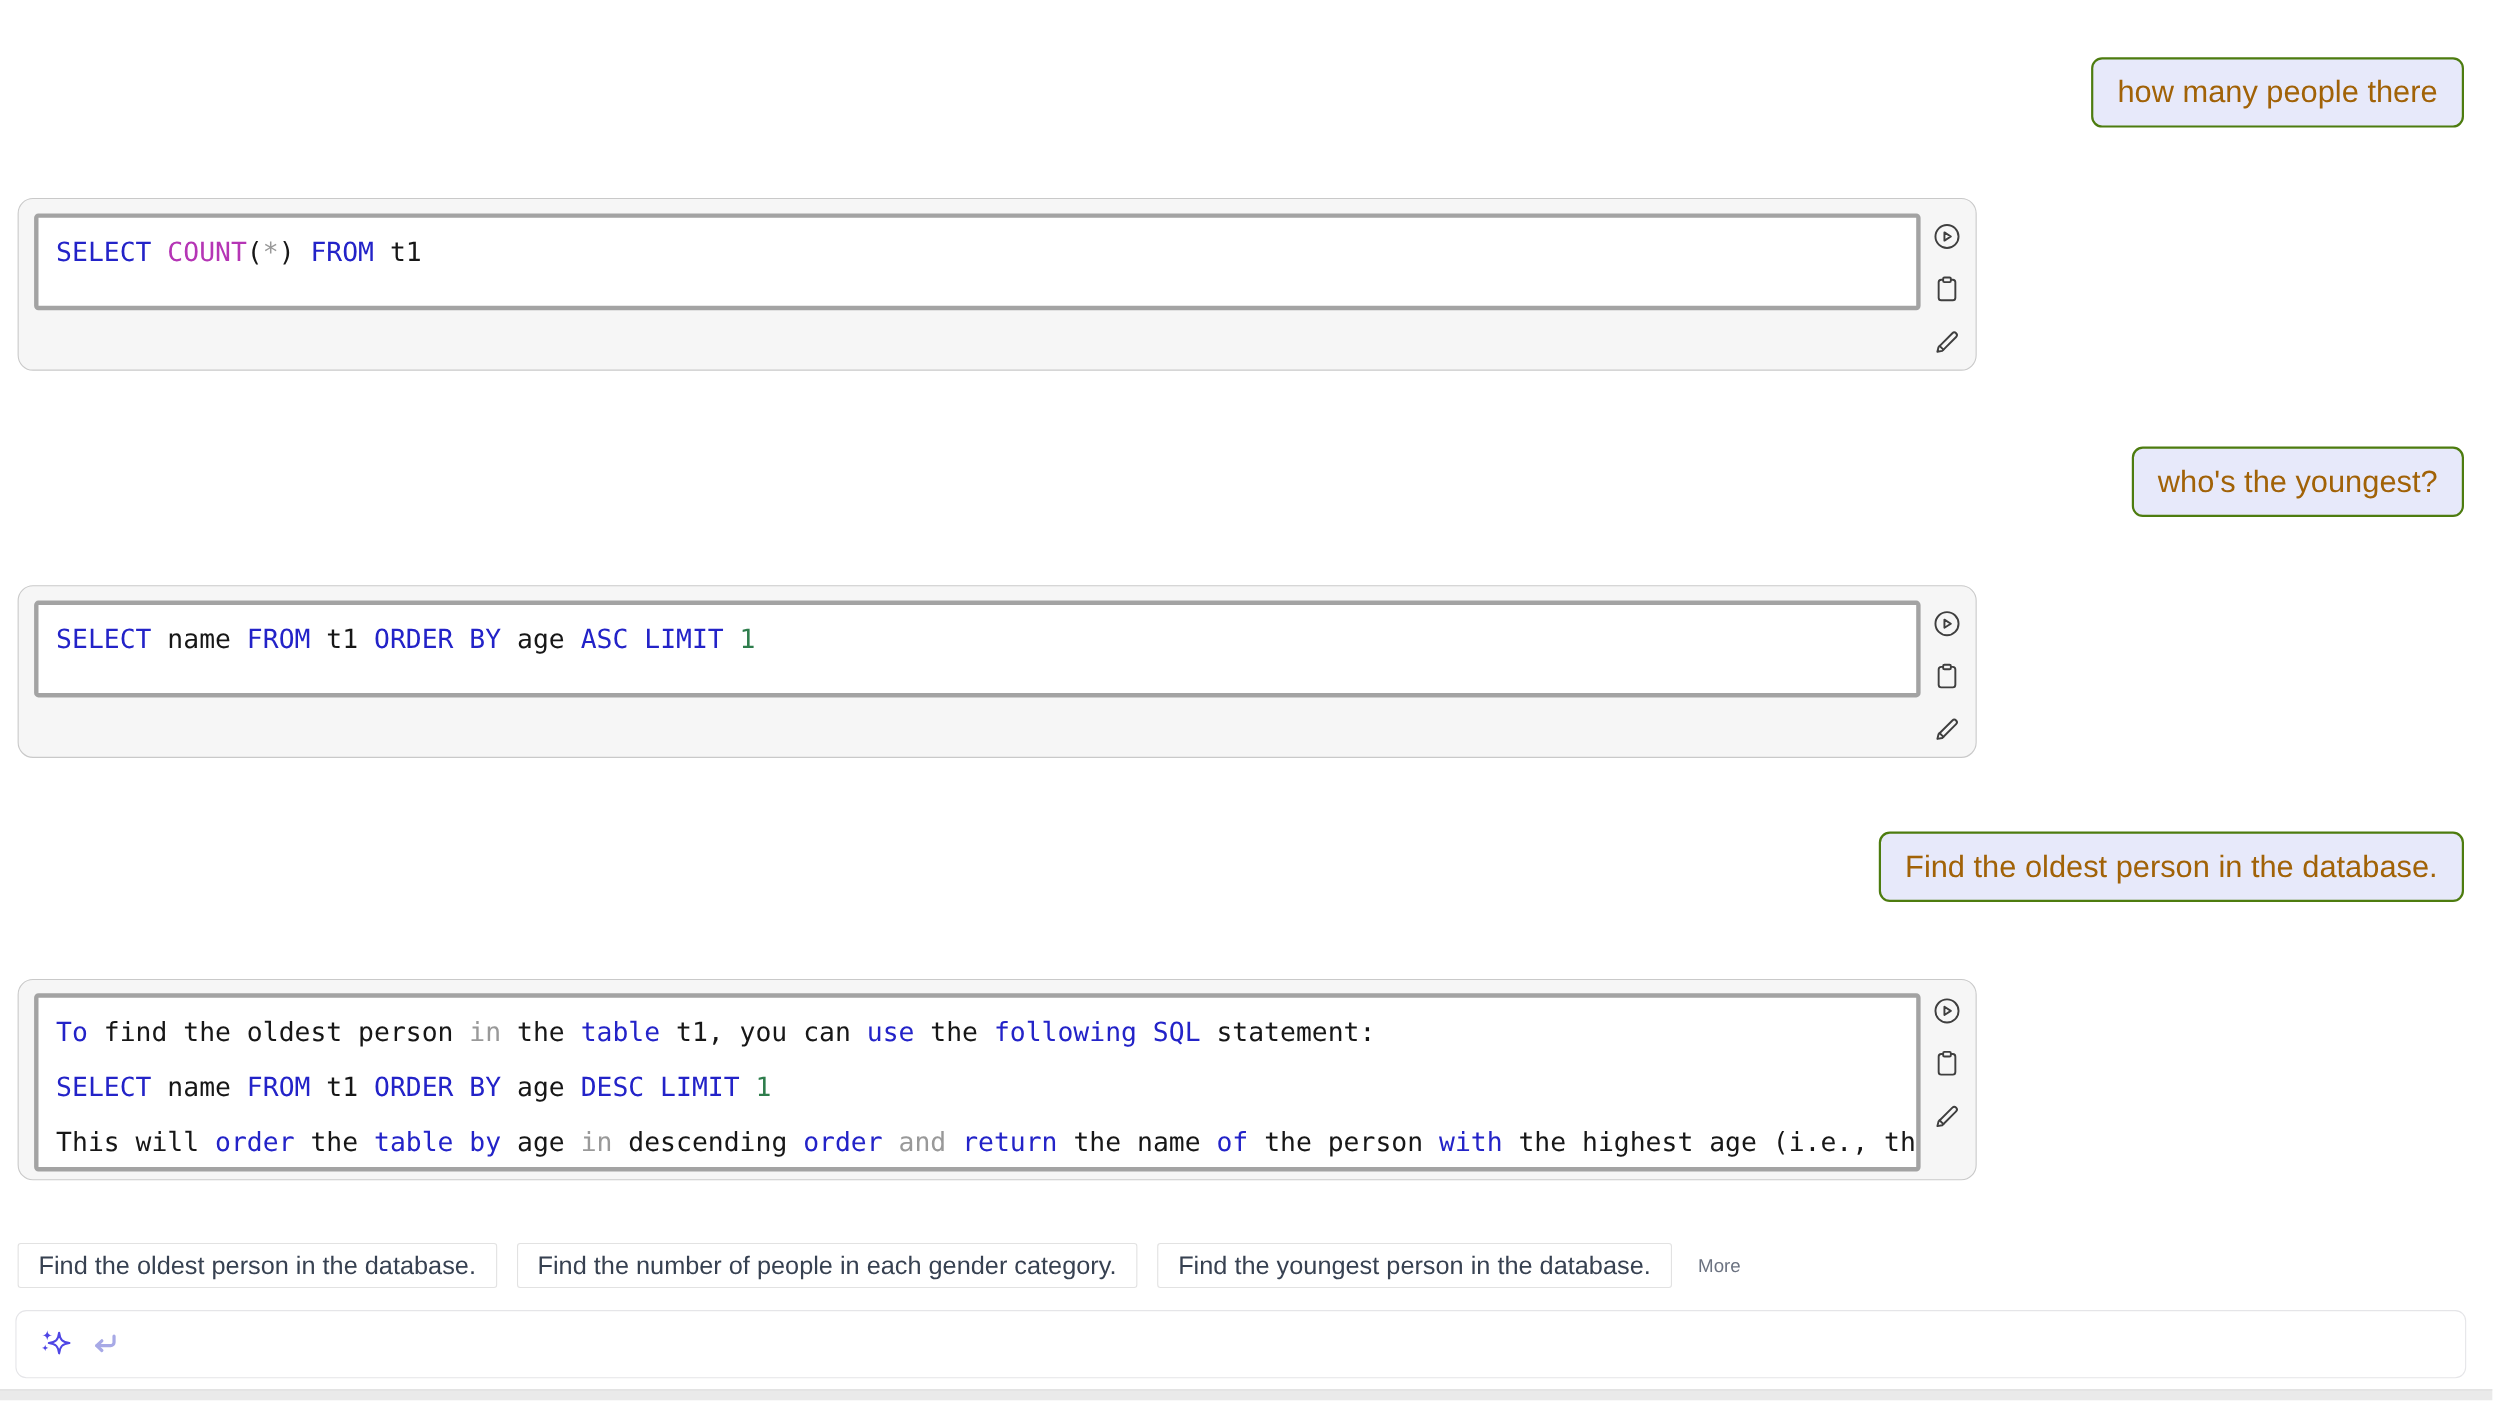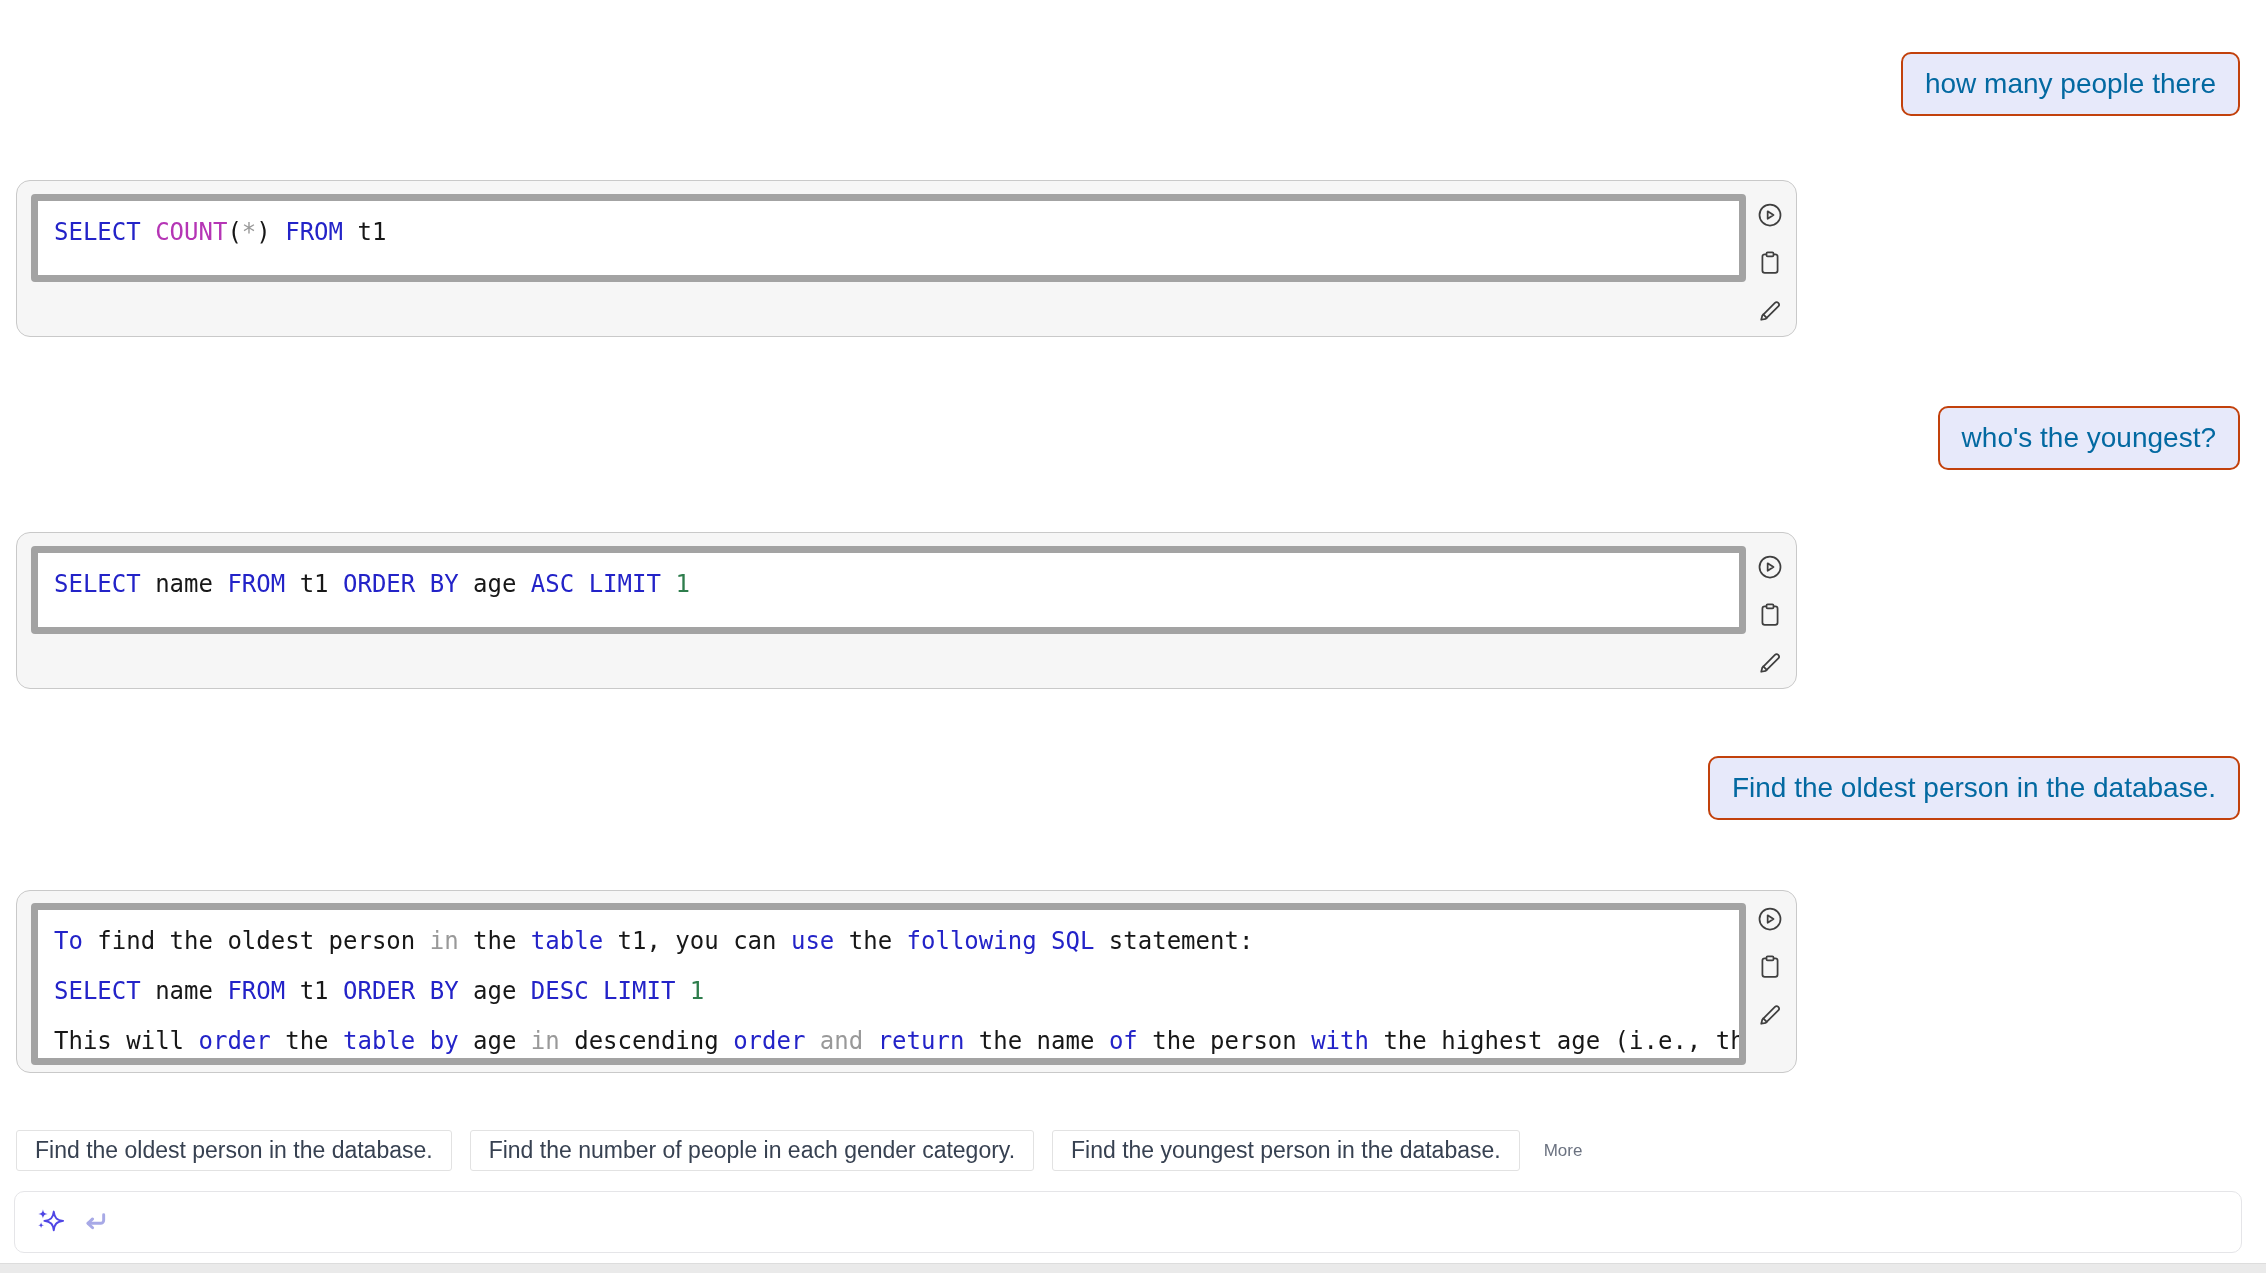--- a/index.html
+++ b/index.html
@@ -4,30 +4,30 @@
 <style>
   html,body{margin:0;padding:0;background:#ffffff;}
   body{width:2266px;height:1274px;overflow:hidden;font-family:"Liberation Sans",sans-serif;}
   .page{position:relative;width:2266px;height:1274px;background:#fff;}
 
   
   .bubble-row{display:flex;justify-content:flex-end;padding-right:26px;}
   .row-1{margin-top:52px;}
   .row-2{margin-top:69px;}
   .row-3{margin-top:67px;}
-  .bubble{background:#e7e9fa;border:2px solid #c2410c;border-radius:10px;
-          padding:13px 22px;font-size:28px;line-height:34px;color:#0369a1;white-space:nowrap;}
+  .bubble{background:#e7e9fa;border:2px solid #4d7c0f;border-radius:10px;
+          padding:13px 22px;font-size:28px;line-height:34px;color:#a16207;white-space:nowrap;}
 
   
   .card{position:relative;margin-left:16px;width:1781px;height:157px;background:#f6f6f6;
         border:1px solid #c9c9c9;border-radius:14px;box-sizing:border-box;}
   .card-1{margin-top:64px;}
   .card-2{margin-top:62px;}
   .card-3{margin-top:70px;height:183px;}
-  .code-area{margin:13px 50px 0 14px;height:88px;background:#ffffff;border:7px solid #a3a3a3;
+  .code-area{margin:13px 50px 0 14px;height:88px;background:#ffffff;border:4px solid #a3a3a3;
              border-radius:4px;box-sizing:border-box;padding:6px 16px;overflow:hidden;}
   .card-3 .code-area{height:162px;margin-top:12px;}
   .code-line{font-family:"DejaVu Sans Mono",monospace;font-size:24px;line-height:50px;
              white-space:pre;color:#171717;}
   .tok-k{color:#2323c8;}
   .tok-f{color:#b535b5;}
   .tok-n{color:#2e7d4c;}
   .tok-o{color:#999999;}
   .tok-p{color:#171717;}
 

